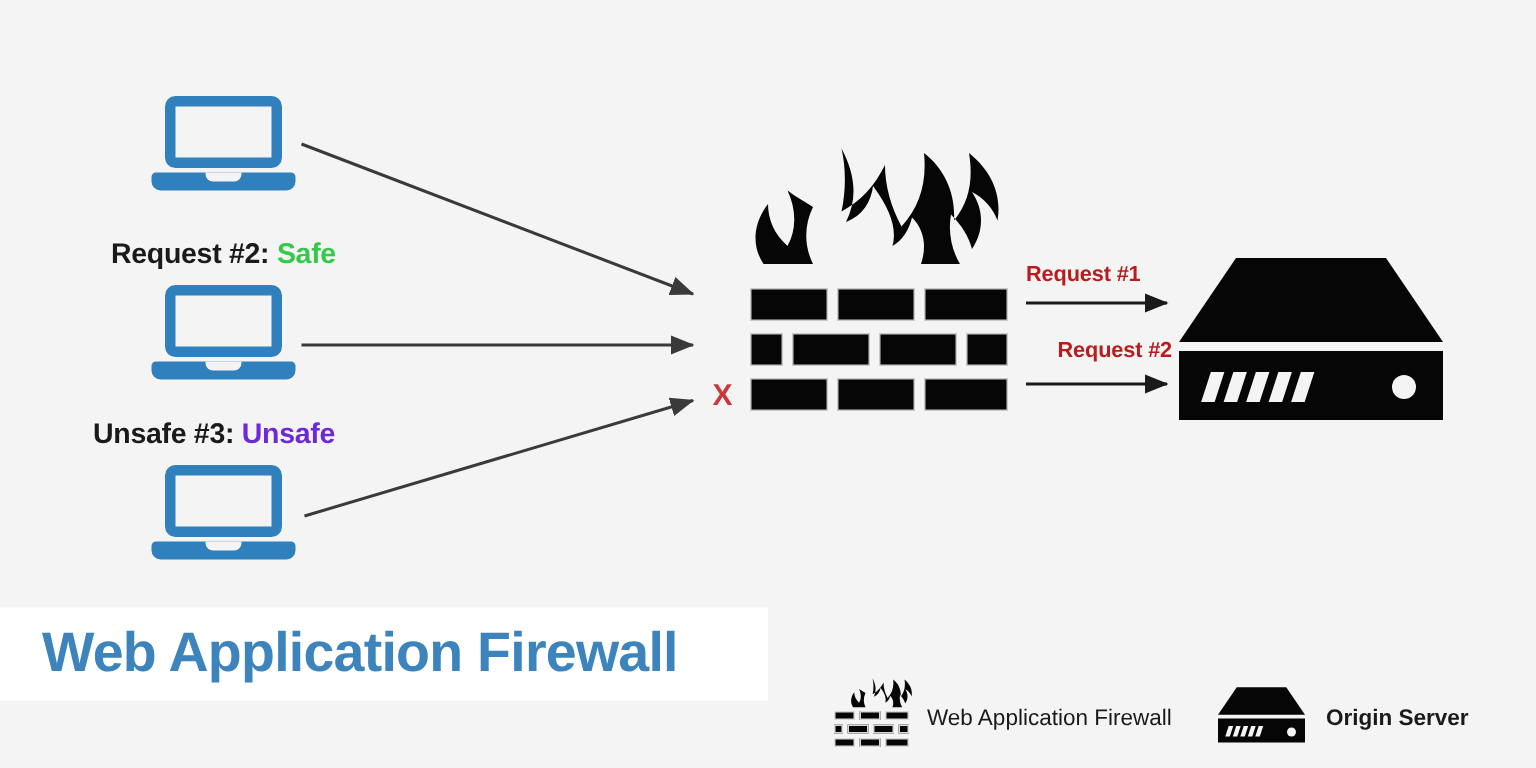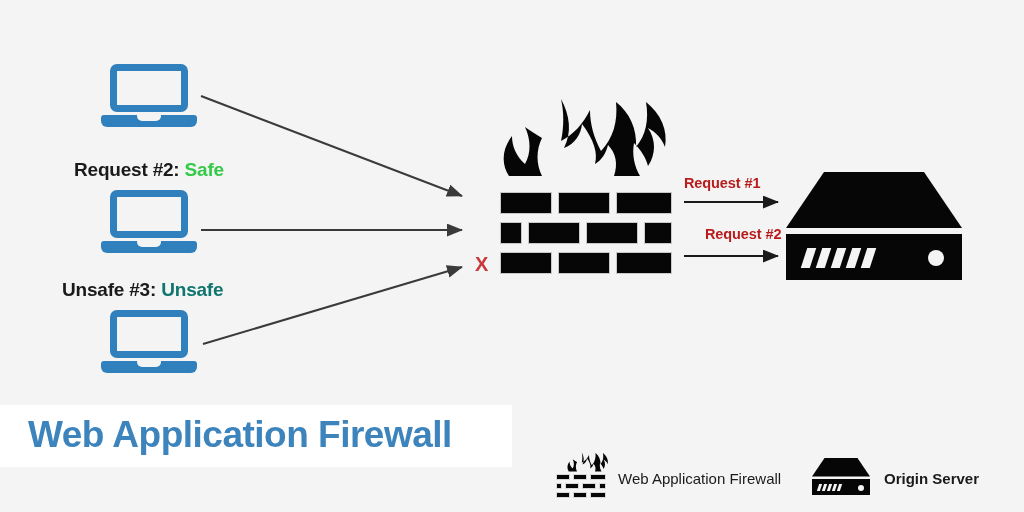--- a/index.html
+++ b/index.html
@@ -19,21 +19,21 @@
 
   
   .req-label {
     font-size: 19px;
     font-weight: bold;
     color: #1a1a1a;
     white-space: nowrap;
     letter-spacing: -0.2px;
   }
   .req-label .verdict-safe { color: #35c94a; }
-  .req-label .verdict-unsafe { color: #0f766e; margin-top: 35px; }
+  .req-label .verdict-unsafe { color: #6d28d9; margin-top: 35px; }
 
   
   .laptop { width: 96px; height: 66px; }
   .laptop .screen {
     position: absolute;
     left: 9px; top: 0;
     width: 78px; height: 48px;
     border: 7px solid #3080bd;
     border-radius: 7px;
     box-sizing: border-box;

